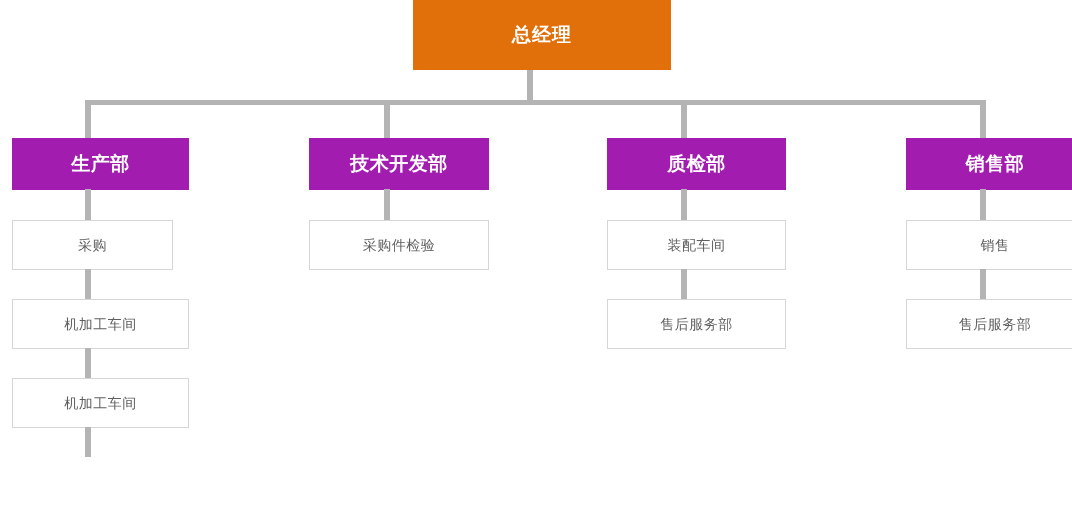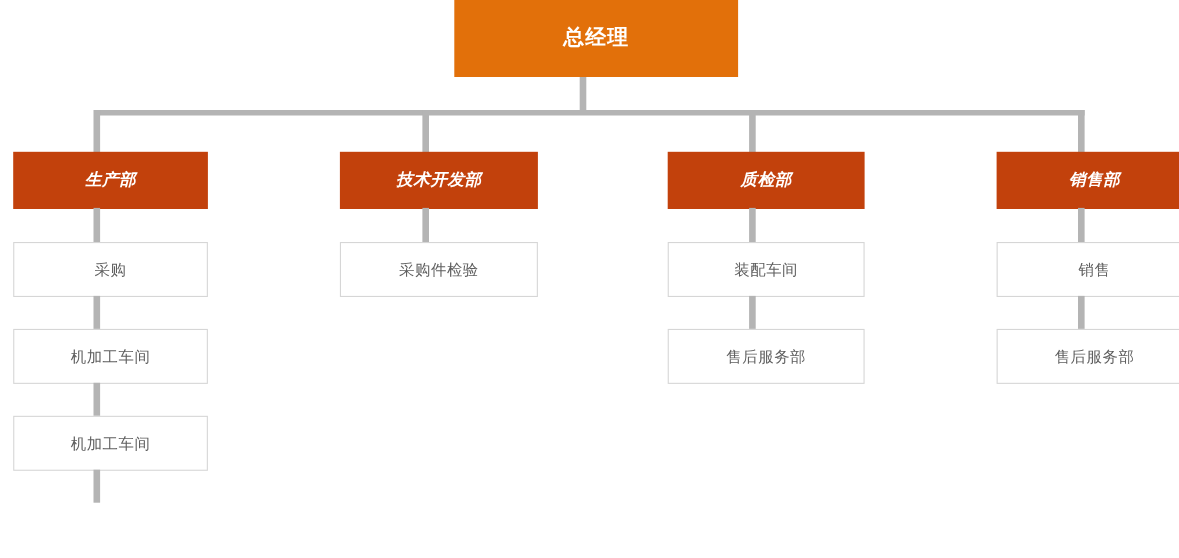--- a/index.html
+++ b/index.html
@@ -42,26 +42,25 @@
     margin-left: 12px;
   }
   .node-root {
     background: #e2700a;
     color: #ffffff;
     font-size: 19px;
     font-weight: bold;
     letter-spacing: 1px;
   }
   .node-dept {
-    background: #c2410c;
+    background: #a21caf;
     color: #ffffff;
-    font-size: 15px;
+    font-size: 19px;
     font-weight: bold;
     letter-spacing: 0.5px;
-    font-style: italic;
   }
   .node-leaf {
     background: #ffffff;
     color: #5f5f5f;
     border: 1px solid #d6d6d6;
     font-size: 14px;
     font-weight: normal;
     letter-spacing: 0.5px;
   }
 </style>
@@ -76,21 +75,21 @@
   <div class="conn conn-bus" style="left:86px; top:100px; width:900px; height:5px;"></div>
 
   <div class="conn conn-v" style="left:85px; top:100px; width:6px; height:40px;"></div>
   <div class="conn conn-v" style="left:384px; top:100px; width:6px; height:40px;"></div>
   <div class="conn conn-v" style="left:681px; top:100px; width:6px; height:40px;"></div>
   <div class="conn conn-v" style="left:980px; top:100px; width:6px; height:40px;"></div>
 
   <div class="node node-dept" style="left:0px; top:138px; width:177px; height:52px;">生产部</div>
 
   <div class="conn conn-v" style="left:85px; top:189px; width:6px; height:32px;"></div>
-  <div class="node node-leaf" style="left:0px; top:220px; width:177px; height:50px;">采购</div>
+  <div class="node node-leaf" style="left:0px; top:220px; width:161px; height:50px;">采购</div>
 
   <div class="conn conn-v" style="left:85px; top:269px; width:6px; height:31px;"></div>
   <div class="node node-leaf" style="left:0px; top:299px; width:177px; height:50px;">机加工车间</div>
 
   <div class="conn conn-v" style="left:85px; top:348px; width:6px; height:31px;"></div>
   <div class="node node-leaf" style="left:0px; top:378px; width:177px; height:50px;">机加工车间</div>
 
   <div class="conn conn-v" style="left:85px; top:427px; width:6px; height:30px;"></div>
 
   <div class="node node-dept" style="left:297px; top:138px; width:180px; height:52px;">技术开发部</div>

